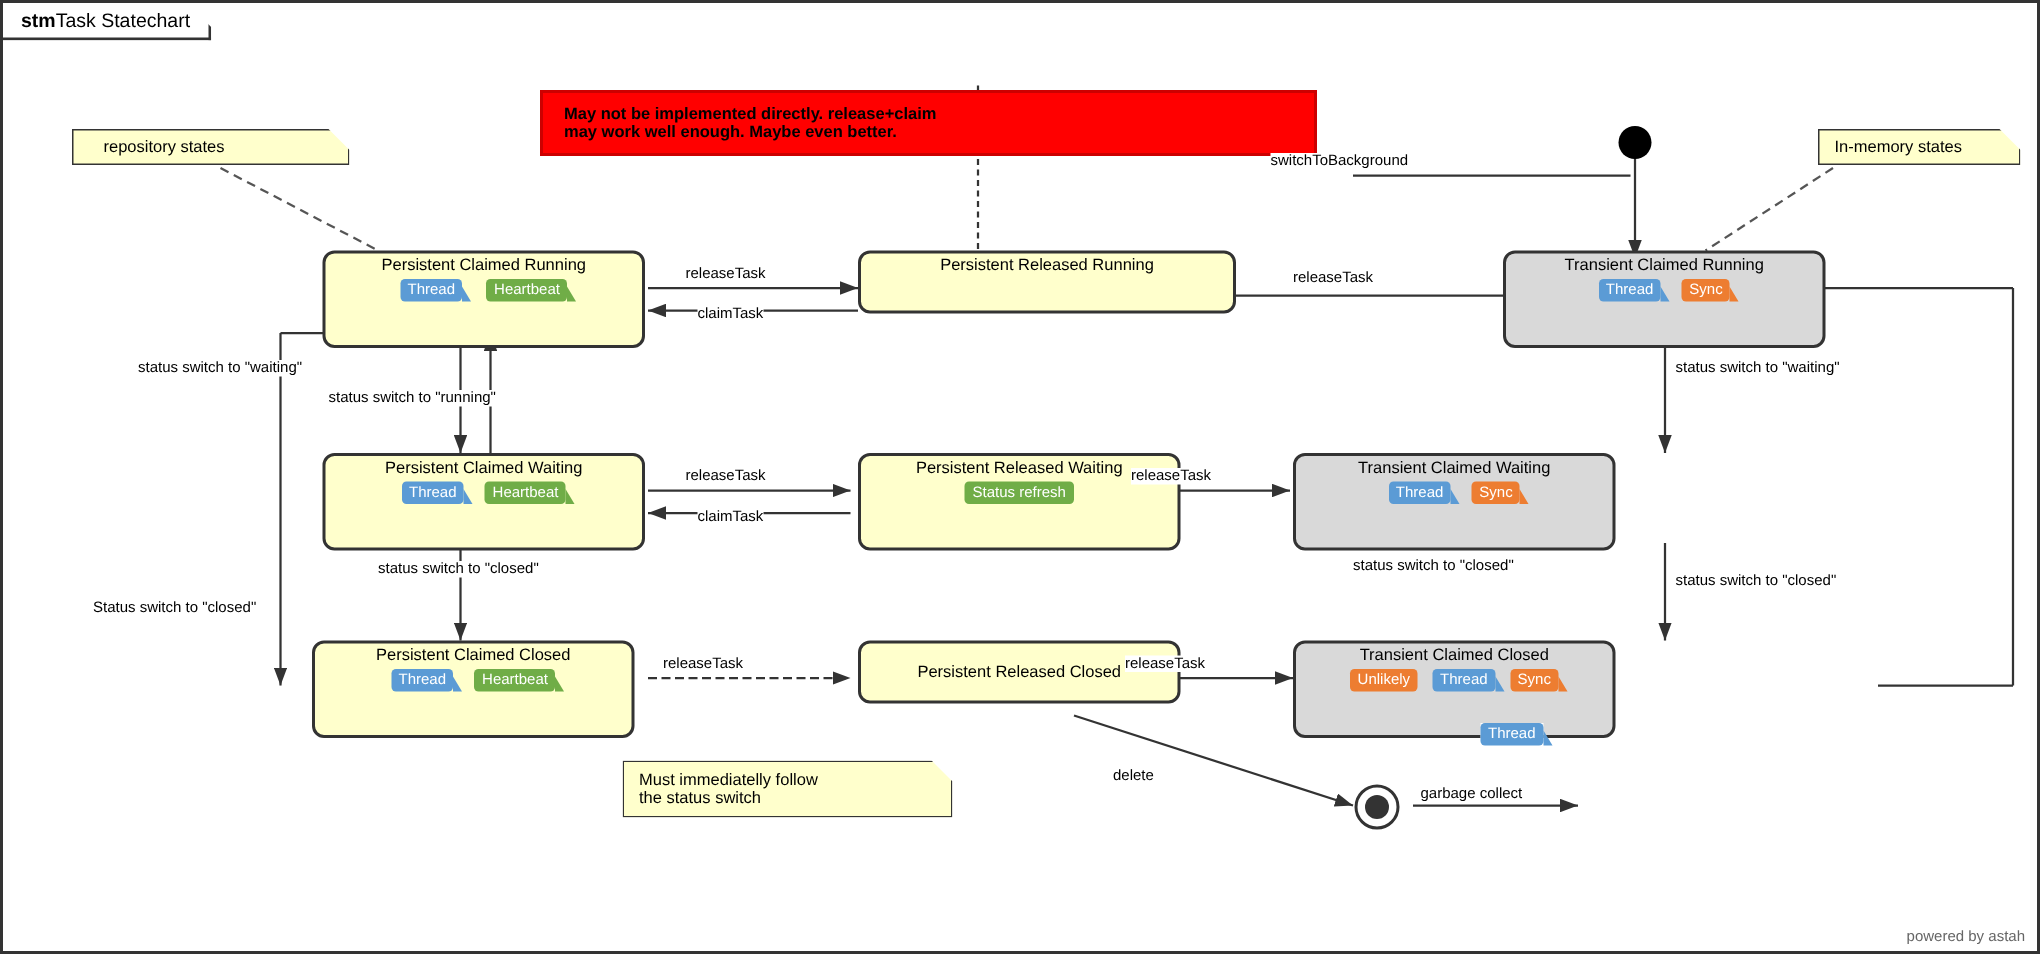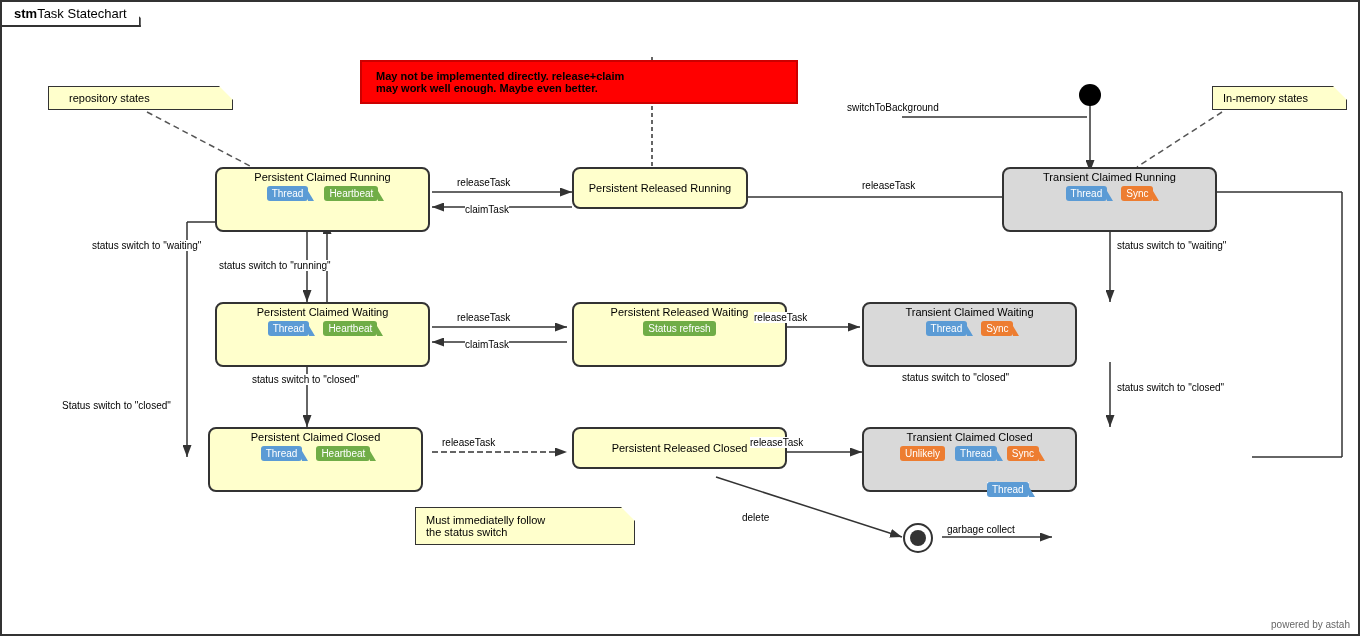--- a/index.html
+++ b/index.html
@@ -242,21 +242,21 @@
     <line x1="1340" y1="190" x2="1340" y2="455" stroke="#333" stroke-width="1.5"></line>
     <line x1="1340" y1="455" x2="1250" y2="455" stroke="#333" stroke-width="1.5"></line>
 
     <line x1="714" y1="475" x2="900" y2="535" stroke="#333" stroke-width="1.5" marker-end="url(#arrowhead)"></line>
 
     <line x1="940" y1="535" x2="1050" y2="535" stroke="#333" stroke-width="1.5" marker-end="url(#arrowhead)"></line>
 
     <line x1="650" y1="55" x2="650" y2="170" stroke="#333" stroke-width="1.5" stroke-dasharray="4,3"></line>
   </svg>
 
-  <div class="warning-box" style="left:358px; top:58px; width:438px; padding:8px 14px;">
+  <div class="warning-box" style="left:358px; top:58px; width:518px; padding:8px 14px;">
     <span style="white-space:pre-line;">May not be implemented directly. release+claim
 may work well enough. Maybe even better.</span>
   </div>
 
   <div class="note-box repo" style="left:46px; top:84px; width:185px; padding:5px 20px;">
     <span>repository states</span>
   </div>
 
   <div class="note-box repo" style="left:1210px; top:84px; width:135px; padding:5px 10px;">
     <span>In-memory states</span>
@@ -282,21 +282,21 @@
   </div>
 
   <div class="arrow-label" style="left:455px; top:175px;">
     <span>releaseTask</span>
   </div>
 
   <div class="arrow-label" style="left:463px; top:202px;">
     <span>claimTask</span>
   </div>
 
-  <div class="state-box" style="left:570px; top:165px; width:176px; min-height:42px; display:flex; align-items:center; justify-content:center;">
+  <div class="state-box" style="left:570px; top:165px; width:252px; min-height:42px; display:flex; justify-content:center;">
     <span class="state-label" style="margin:0;">Persistent Released Running</span>
   </div>
 
   <div class="arrow-label" style="left:860px; top:178px;">
     <span>releaseTask</span>
   </div>
 
   <div class="state-box gray-bg" style="left:1000px; top:165px; width:215px; min-height:65px;">
     <span class="state-label">Transient Claimed Running</span>
     <div class="inner-items">

